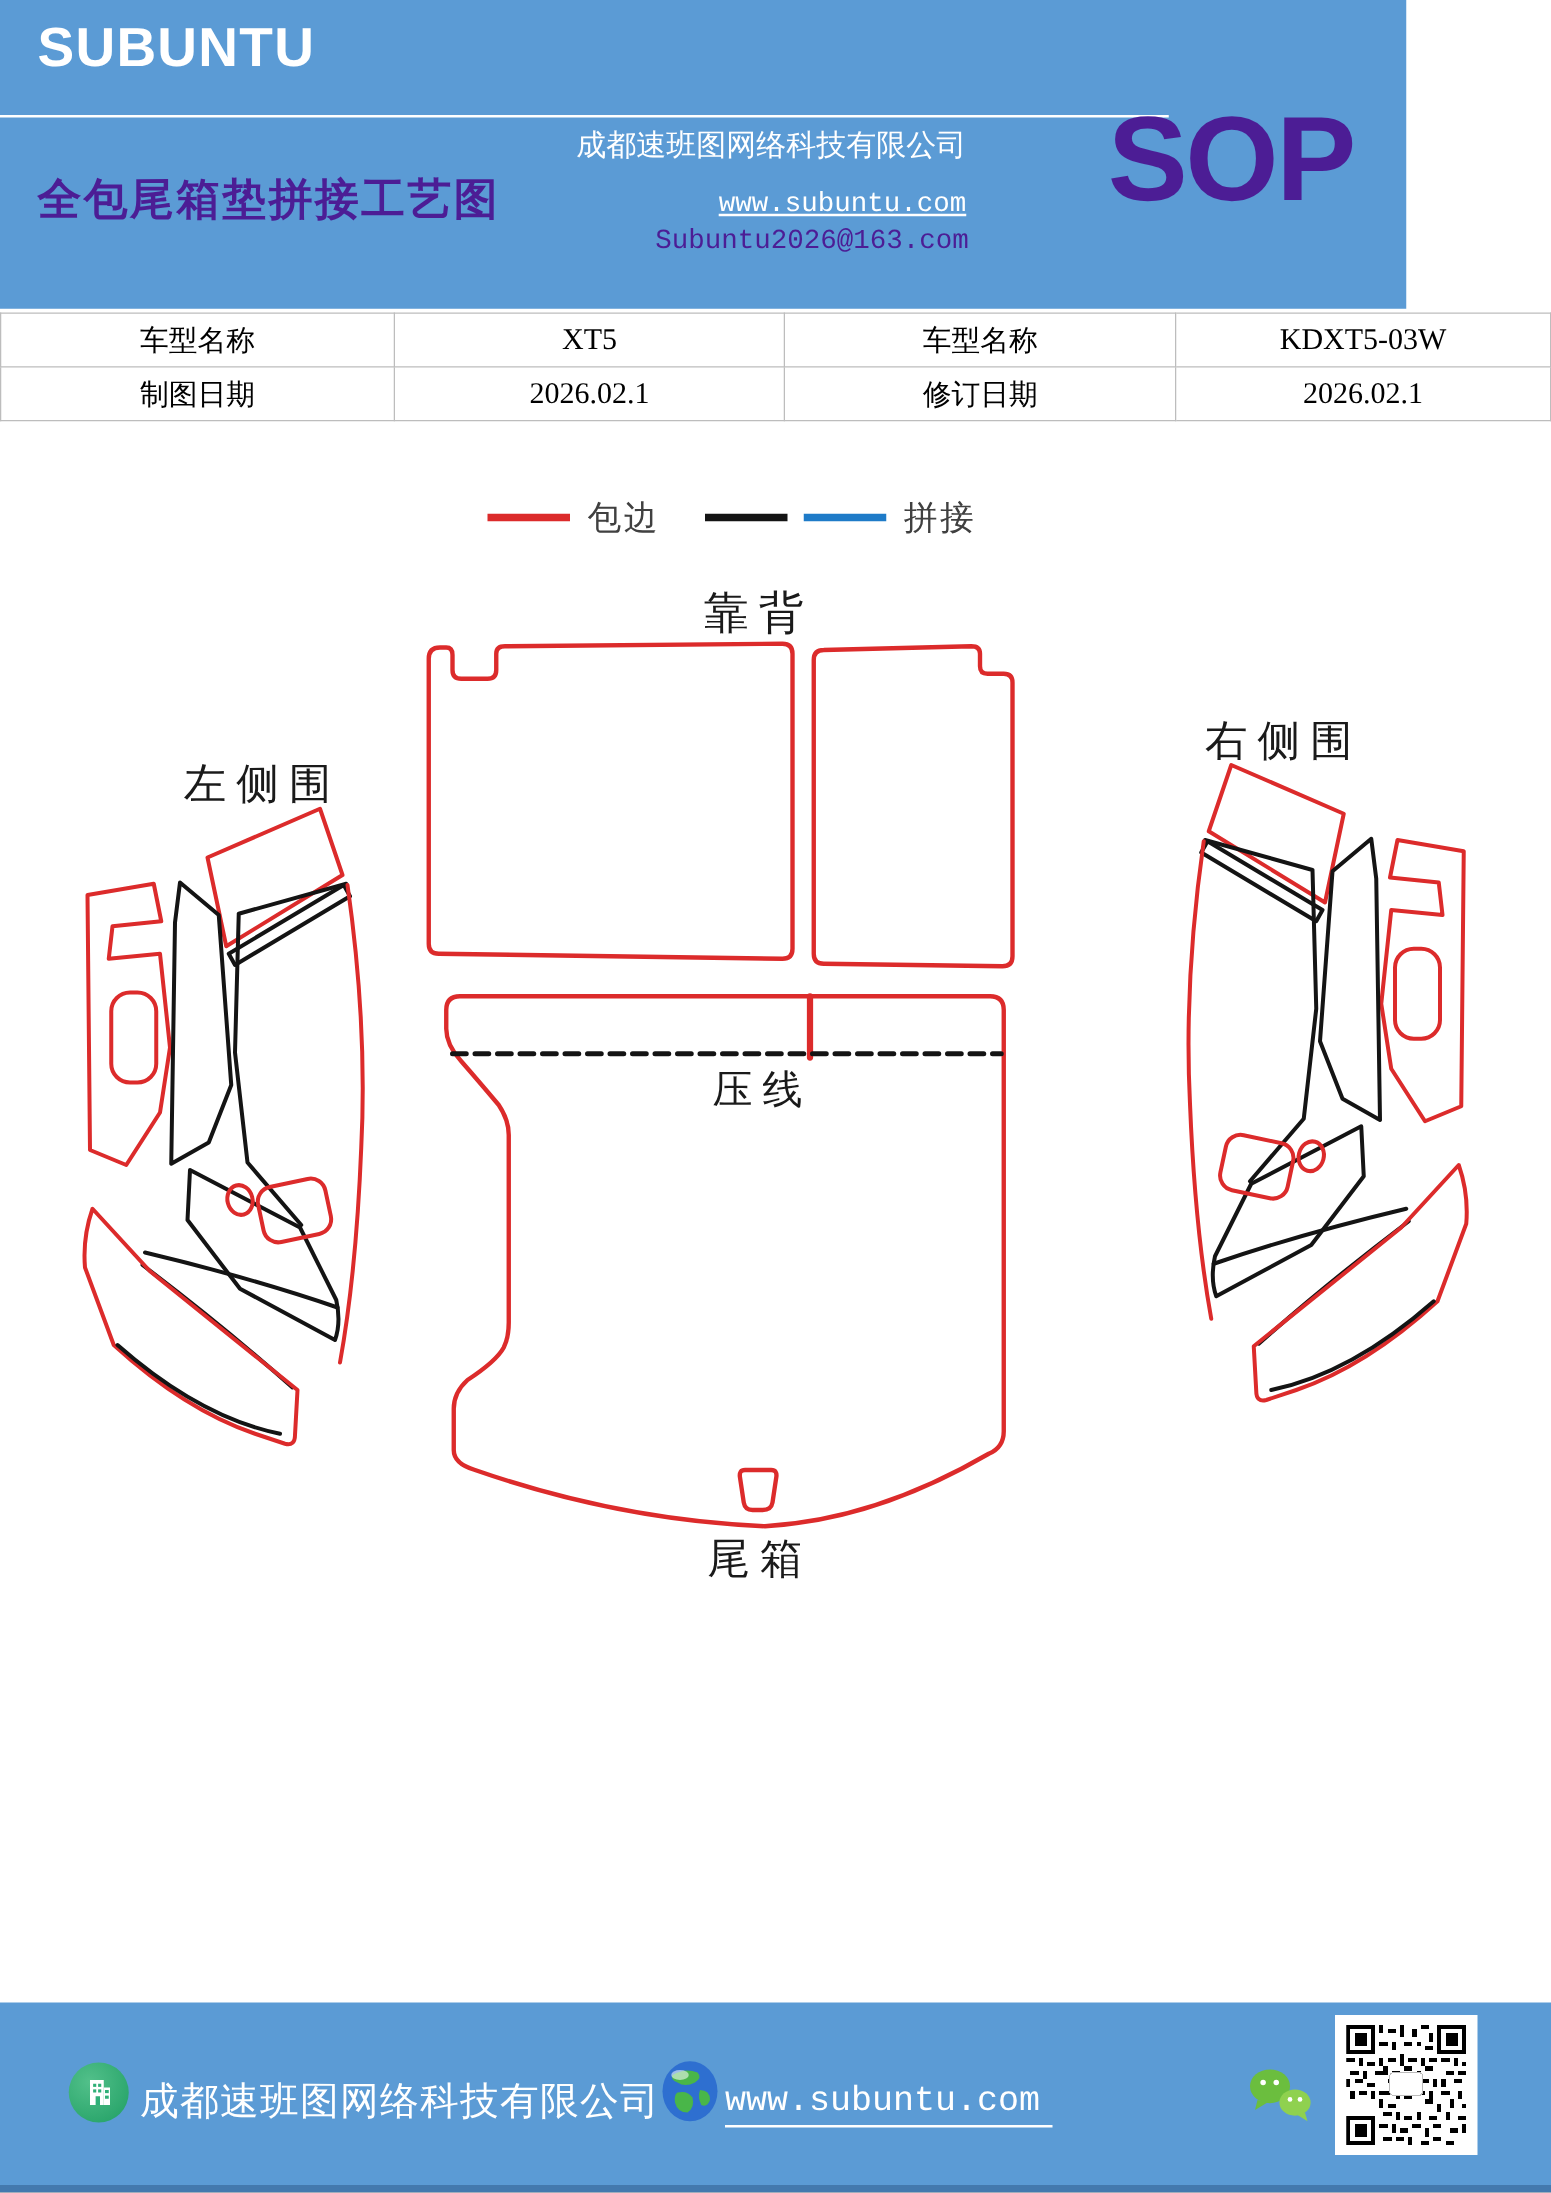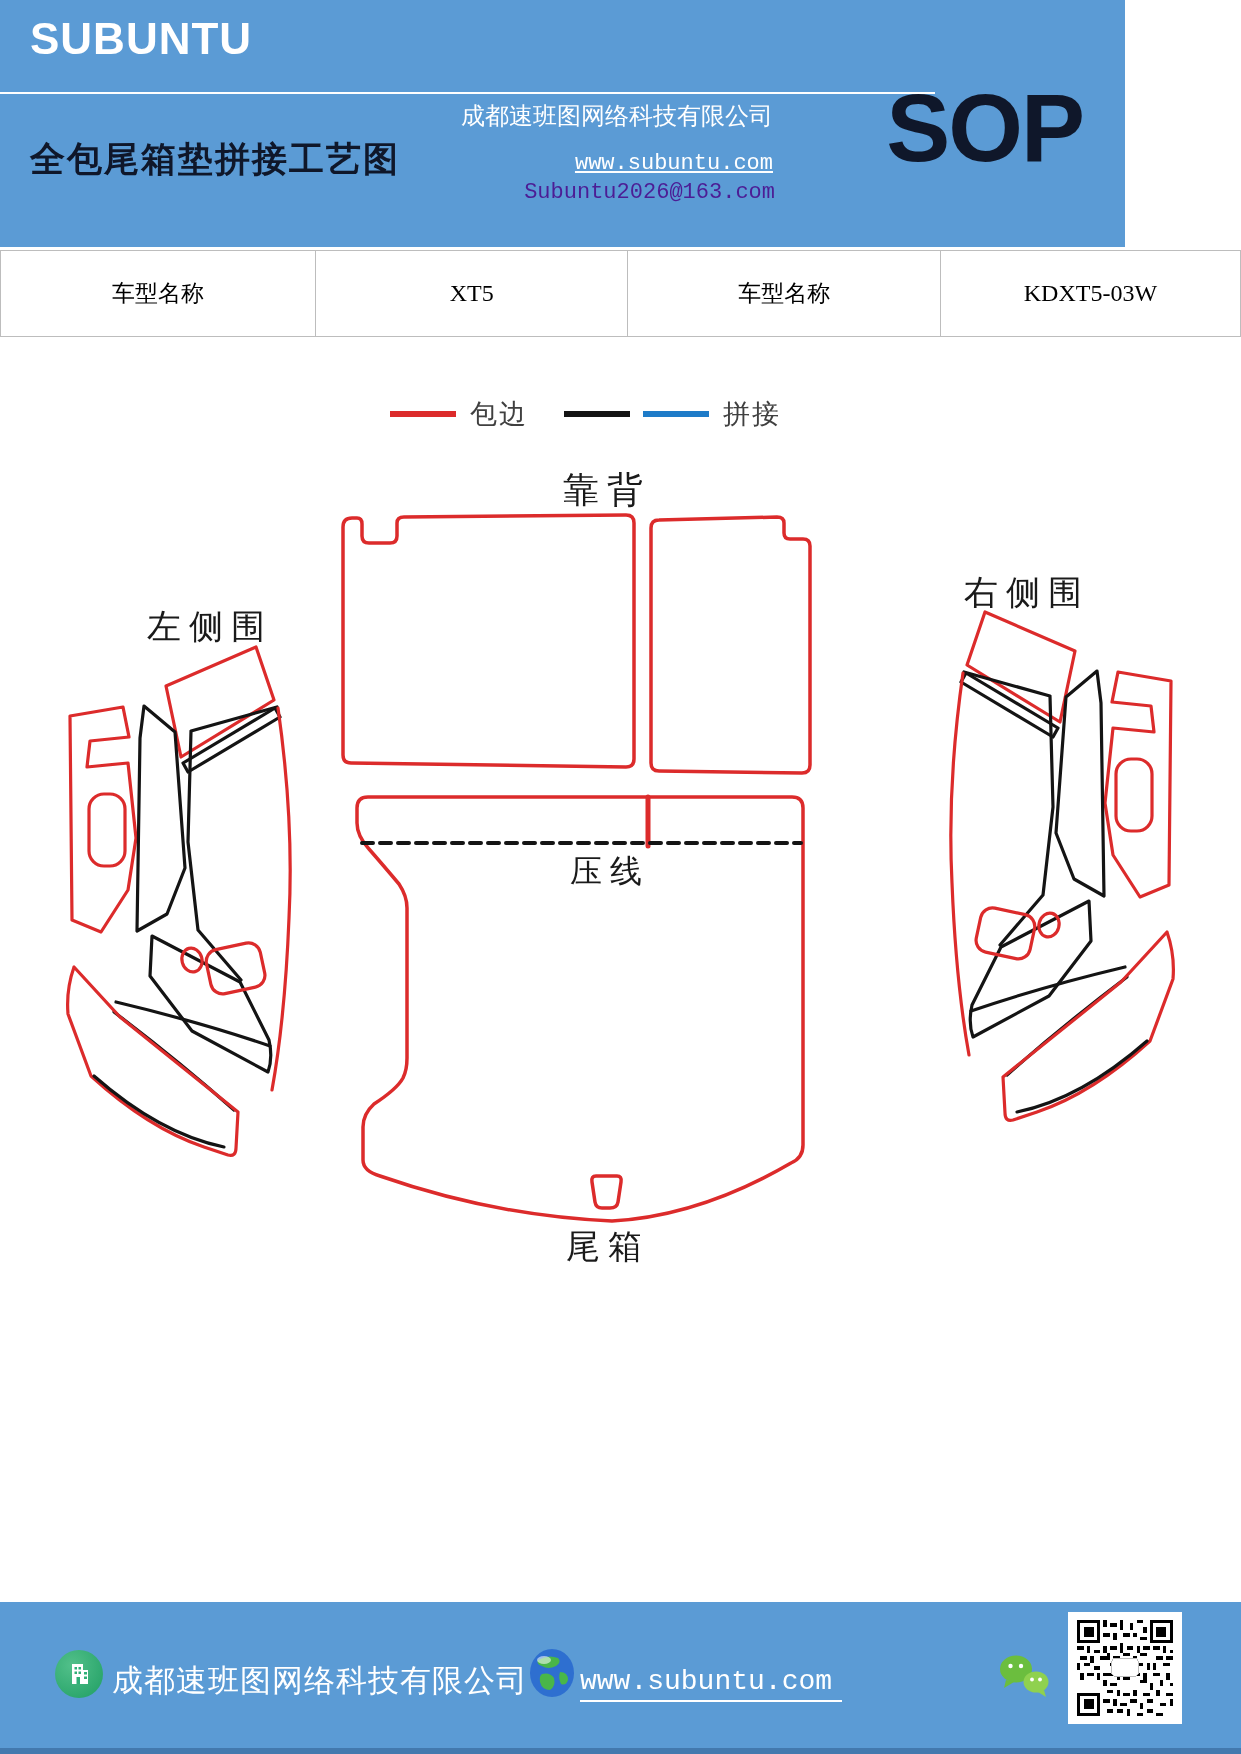--- a/index.html
+++ b/index.html
@@ -7,22 +7,22 @@
         font-family:"Liberation Sans", sans-serif;}
   .abs{position:absolute;}
 
   
   .header{top:0;left:0;width:1125px;height:247px;background:#5B9BD5;}
   .logo{top:14px;left:30px;color:#fff;font-size:44px;font-weight:800;letter-spacing:1px;
         font-family:"Liberation Sans", sans-serif;}
   .header-rule{top:92px;left:0;width:935px;height:2px;background:#fff;}
   .header-company{top:100px;right:352px;color:#fff;font-size:24px;
         font-family:"Liberation Serif","DejaVu Serif",serif;}
-  .sop{top:80px;right:42px;color:#0f172a;font-size:96px;font-weight:800;letter-spacing:-2px;line-height:1;}
-  .doc-title{top:136px;left:30px;color:#0f172a;font-size:35px;font-weight:600;letter-spacing:2px;
+  .sop{top:80px;right:42px;color:#4c1d95;font-size:96px;font-weight:800;letter-spacing:-2px;line-height:1;}
+  .doc-title{top:136px;left:30px;color:#4c1d95;font-size:35px;font-weight:600;letter-spacing:2px;
         font-family:"Liberation Serif","DejaVu Serif",serif;text-align:center;}
   .header-web{top:151px;right:352px;color:#fff;font-size:22px;text-decoration:underline;
         font-family:"Liberation Mono","DejaVu Sans Mono",monospace;}
   .header-mail{top:180px;right:350px;color:#4c1d95;font-size:22px;
         font-family:"Liberation Mono","DejaVu Sans Mono",monospace;}
 
   
   .info-table{top:250px;left:0;width:1241px;height:87px;border-collapse:collapse;table-layout:fixed;}
   .info-table td{border:1px solid #BDBDBD;text-align:center;vertical-align:middle;color:#000;}
   .cell-label{font-family:"Liberation Serif","DejaVu Serif",serif;font-size:23px;}
@@ -75,20 +75,26 @@
         <col style="width:25.2%">
         <col style="width:25.2%">
         <col style="width:24.2%">
       </colgroup>
     <tbody>
         <tr>
       <td class="cell-label">车型名称</td>
       <td class="cell-value">XT5</td>
       <td class="cell-label">车型名称</td>
       <td class="cell-value">KDXT5-03W</td>
+    </tr>
+    <tr>
+      <td class="cell-label">制图日期</td>
+      <td class="cell-value">2026.02.1</td>
+      <td class="cell-label">修订日期</td>
+      <td class="cell-value">2026.02.1</td>
     </tr>
   </tbody>
     </table>
 
   <div class="abs legend">
     <span class="swatch sw-red"></span>
     <span class="legend-label">包边</span>
     <span class="swatch sw-black"></span>
     <span class="swatch sw-blue"></span>
     <span class="legend-label">拼接</span>

